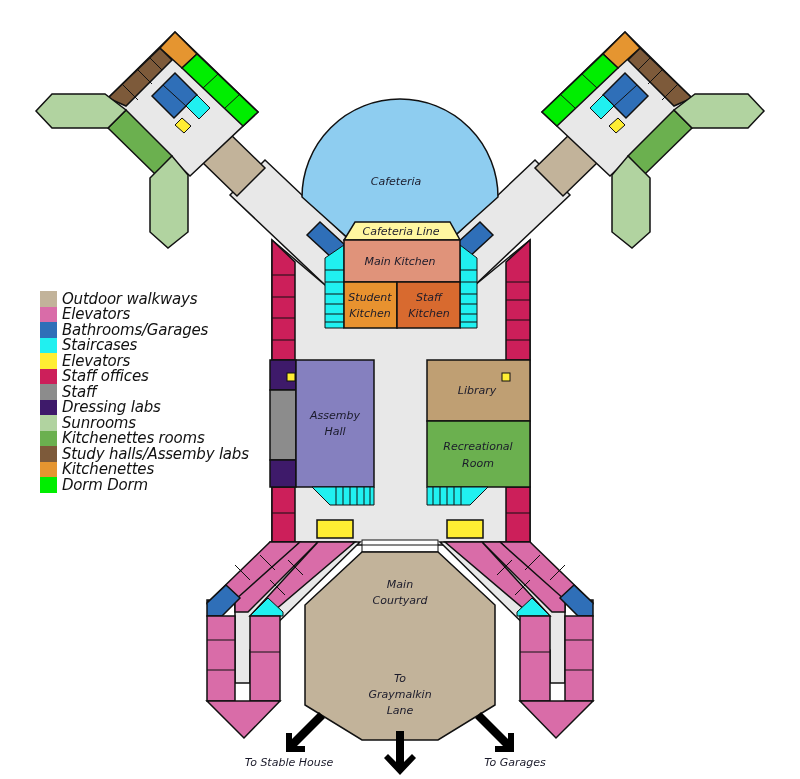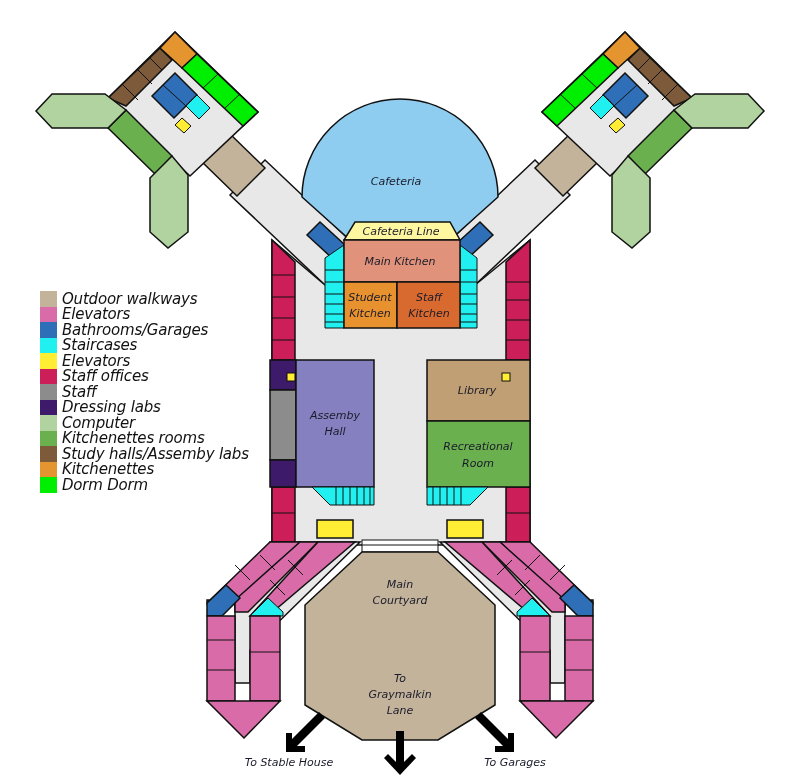--- a/index.html
+++ b/index.html
@@ -270,21 +270,21 @@
     <div class="legend-row">
       <span class="legend-swatch" style="background: rgb(140, 140, 140);"></span>
       <span class="legend-label">Staff</span>
     </div>
     <div class="legend-row">
       <span class="legend-swatch" style="background: rgb(62, 26, 106);"></span>
       <span class="legend-label">Dressing labs</span>
     </div>
     <div class="legend-row">
       <span class="legend-swatch" style="background: rgb(177, 211, 160);"></span>
-      <span class="legend-label">Computer</span>
+      <span class="legend-label">Sunrooms</span>
     </div>
     <div class="legend-row">
       <span class="legend-swatch" style="background: rgb(107, 176, 79);"></span>
       <span class="legend-label">Kitchenettes rooms</span>
     </div>
     <div class="legend-row">
       <span class="legend-swatch" style="background: rgb(125, 90, 58);"></span>
       <span class="legend-label">Study halls/Assemby labs</span>
     </div>
     <div class="legend-row">

